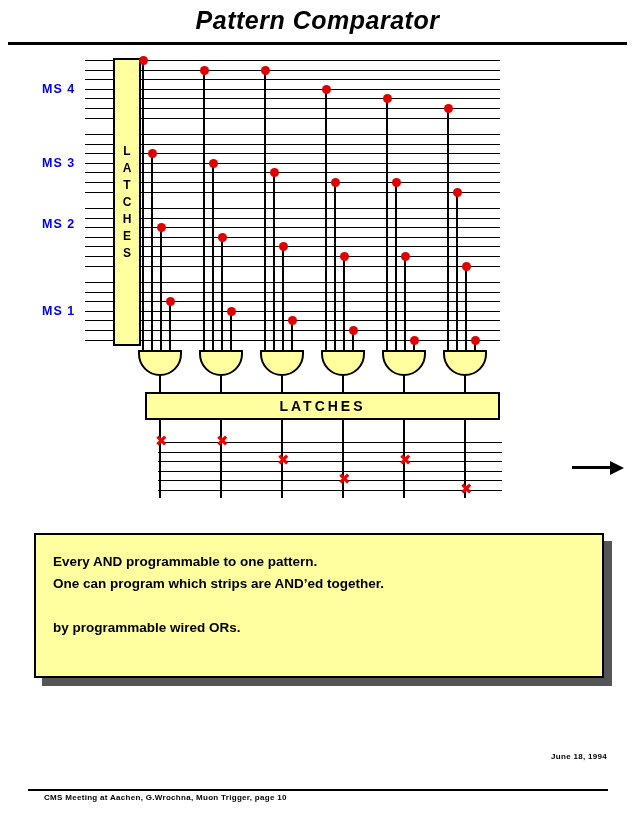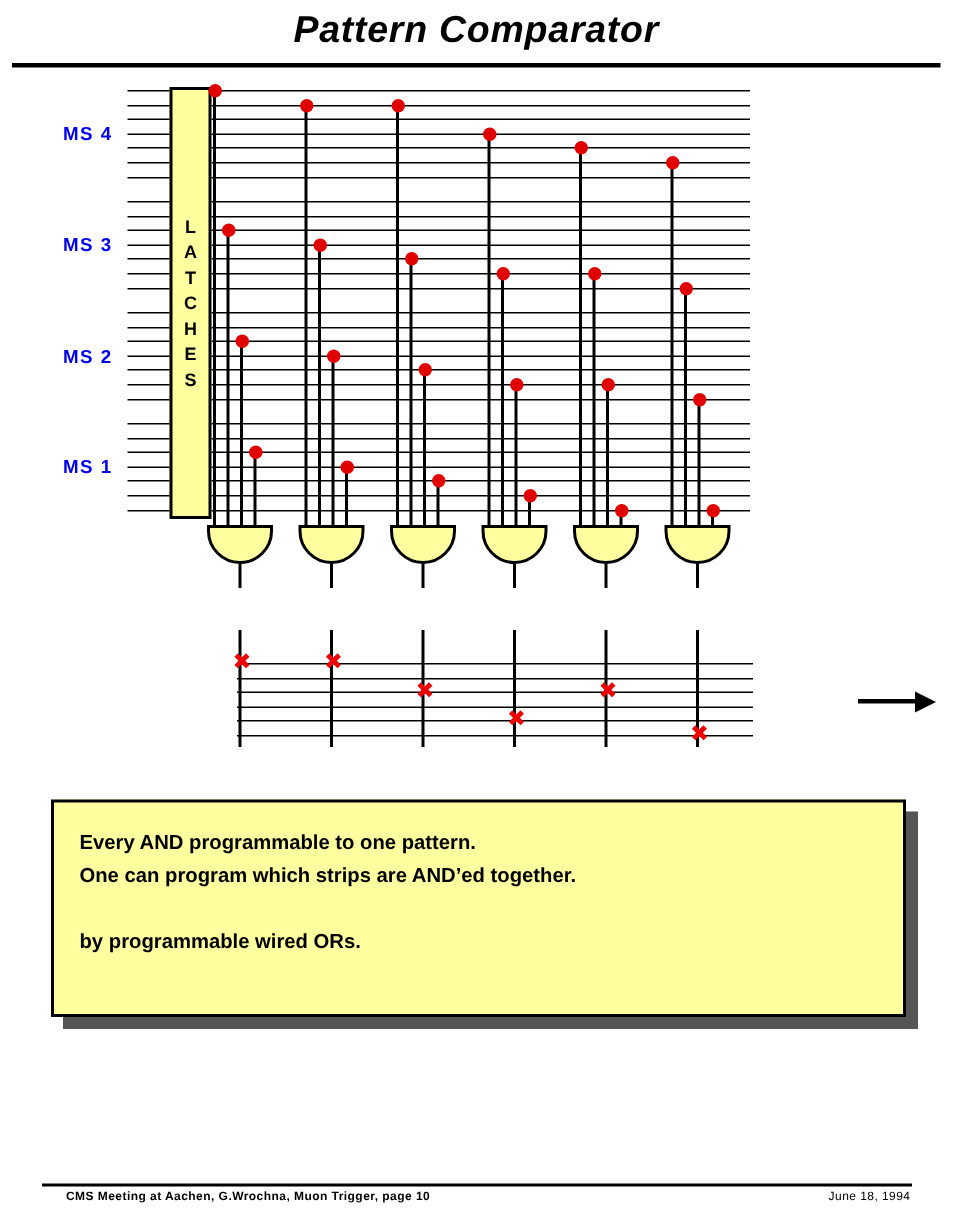--- a/index.html
+++ b/index.html
@@ -207,23 +207,23 @@
   #footer-left {
     position: absolute;
     left: 44px; top: 793px;
     font-size: 8px;
     font-weight: bold;
     color: #000;
     letter-spacing: 0.3px;
   }
   #footer-right {
     position: absolute;
-    right: 28px; top: 793px;
+    right: 28px; top: 752px;
     font-size: 8px;
-    font-weight: normal;
+    font-weight: bold;
     color: #000;
     letter-spacing: 0.3px;
     text-align: right;
   }
 </style>
 </head>
 <body>
 
 <div id="title">Pattern Comparator</div>
 <div id="title-rule"></div>
@@ -257,21 +257,21 @@
       <div class="hline" style="left: 85px; top: 249.2px; width: 415px;"></div>
       <div class="hline" style="left: 85px; top: 258.8px; width: 415px;"></div>
       <div class="hline" style="left: 85px; top: 268.4px; width: 415px;"></div>
       <div class="hline" style="left: 85px; top: 278px; width: 415px;"></div>
       <div class="hline" style="left: 85px; top: 287.6px; width: 415px;"></div>
     </div>
 
   <div id="ms-layer">
       <div class="ms-label" style="left: 42px; top: 29.8px;">MS 4</div>
       <div class="ms-label" style="left: 42px; top: 103.8px;">MS 3</div>
-      <div class="ms-label" style="left: 42px; top: 179px;">MS 2</div>
+      <div class="ms-label" style="left: 42px; top: 165px;">MS 2</div>
       <div class="ms-label" style="left: 42px; top: 251.8px;">MS 1</div>
     </div>
 
   <div id="vlatch">
       <span>L</span>
       <span>A</span>
       <span>T</span>
       <span>C</span>
       <span>H</span>
       <span>E</span>
@@ -334,20 +334,21 @@
       <div class="vline" style="left: 456px; top: 139.6px; height: 158.4px;"></div>
       <div class="dot" style="left: 457px; top: 139.6px;"></div>
       <div class="vline" style="left: 465px; top: 213.6px; height: 84.4px;"></div>
       <div class="dot" style="left: 466px; top: 213.6px;"></div>
       <div class="vline" style="left: 474px; top: 287.6px; height: 10.4px;"></div>
       <div class="dot" style="left: 475px; top: 287.6px;"></div>
       <div class="andgate" style="left: 443px; top: 298px;"></div>
       <div class="gate-out" style="left: 464px; top: 324px; height: 16px;"></div>
     </div>
 
+  <div id="hlatch">LATCHES</div>
 
   <div id="or-layer">
       <div class="vline" style="left: 159px; top: 368px; height: 78px;"></div>
       <div class="vline" style="left: 220px; top: 368px; height: 78px;"></div>
       <div class="vline" style="left: 281px; top: 368px; height: 78px;"></div>
       <div class="vline" style="left: 342px; top: 368px; height: 78px;"></div>
       <div class="vline" style="left: 403px; top: 368px; height: 78px;"></div>
       <div class="vline" style="left: 464px; top: 368px; height: 78px;"></div>
       <div class="hline" style="left: 158px; top: 390px; width: 344px;"></div>
       <div class="hline" style="left: 158px; top: 399.6px; width: 344px;"></div>

